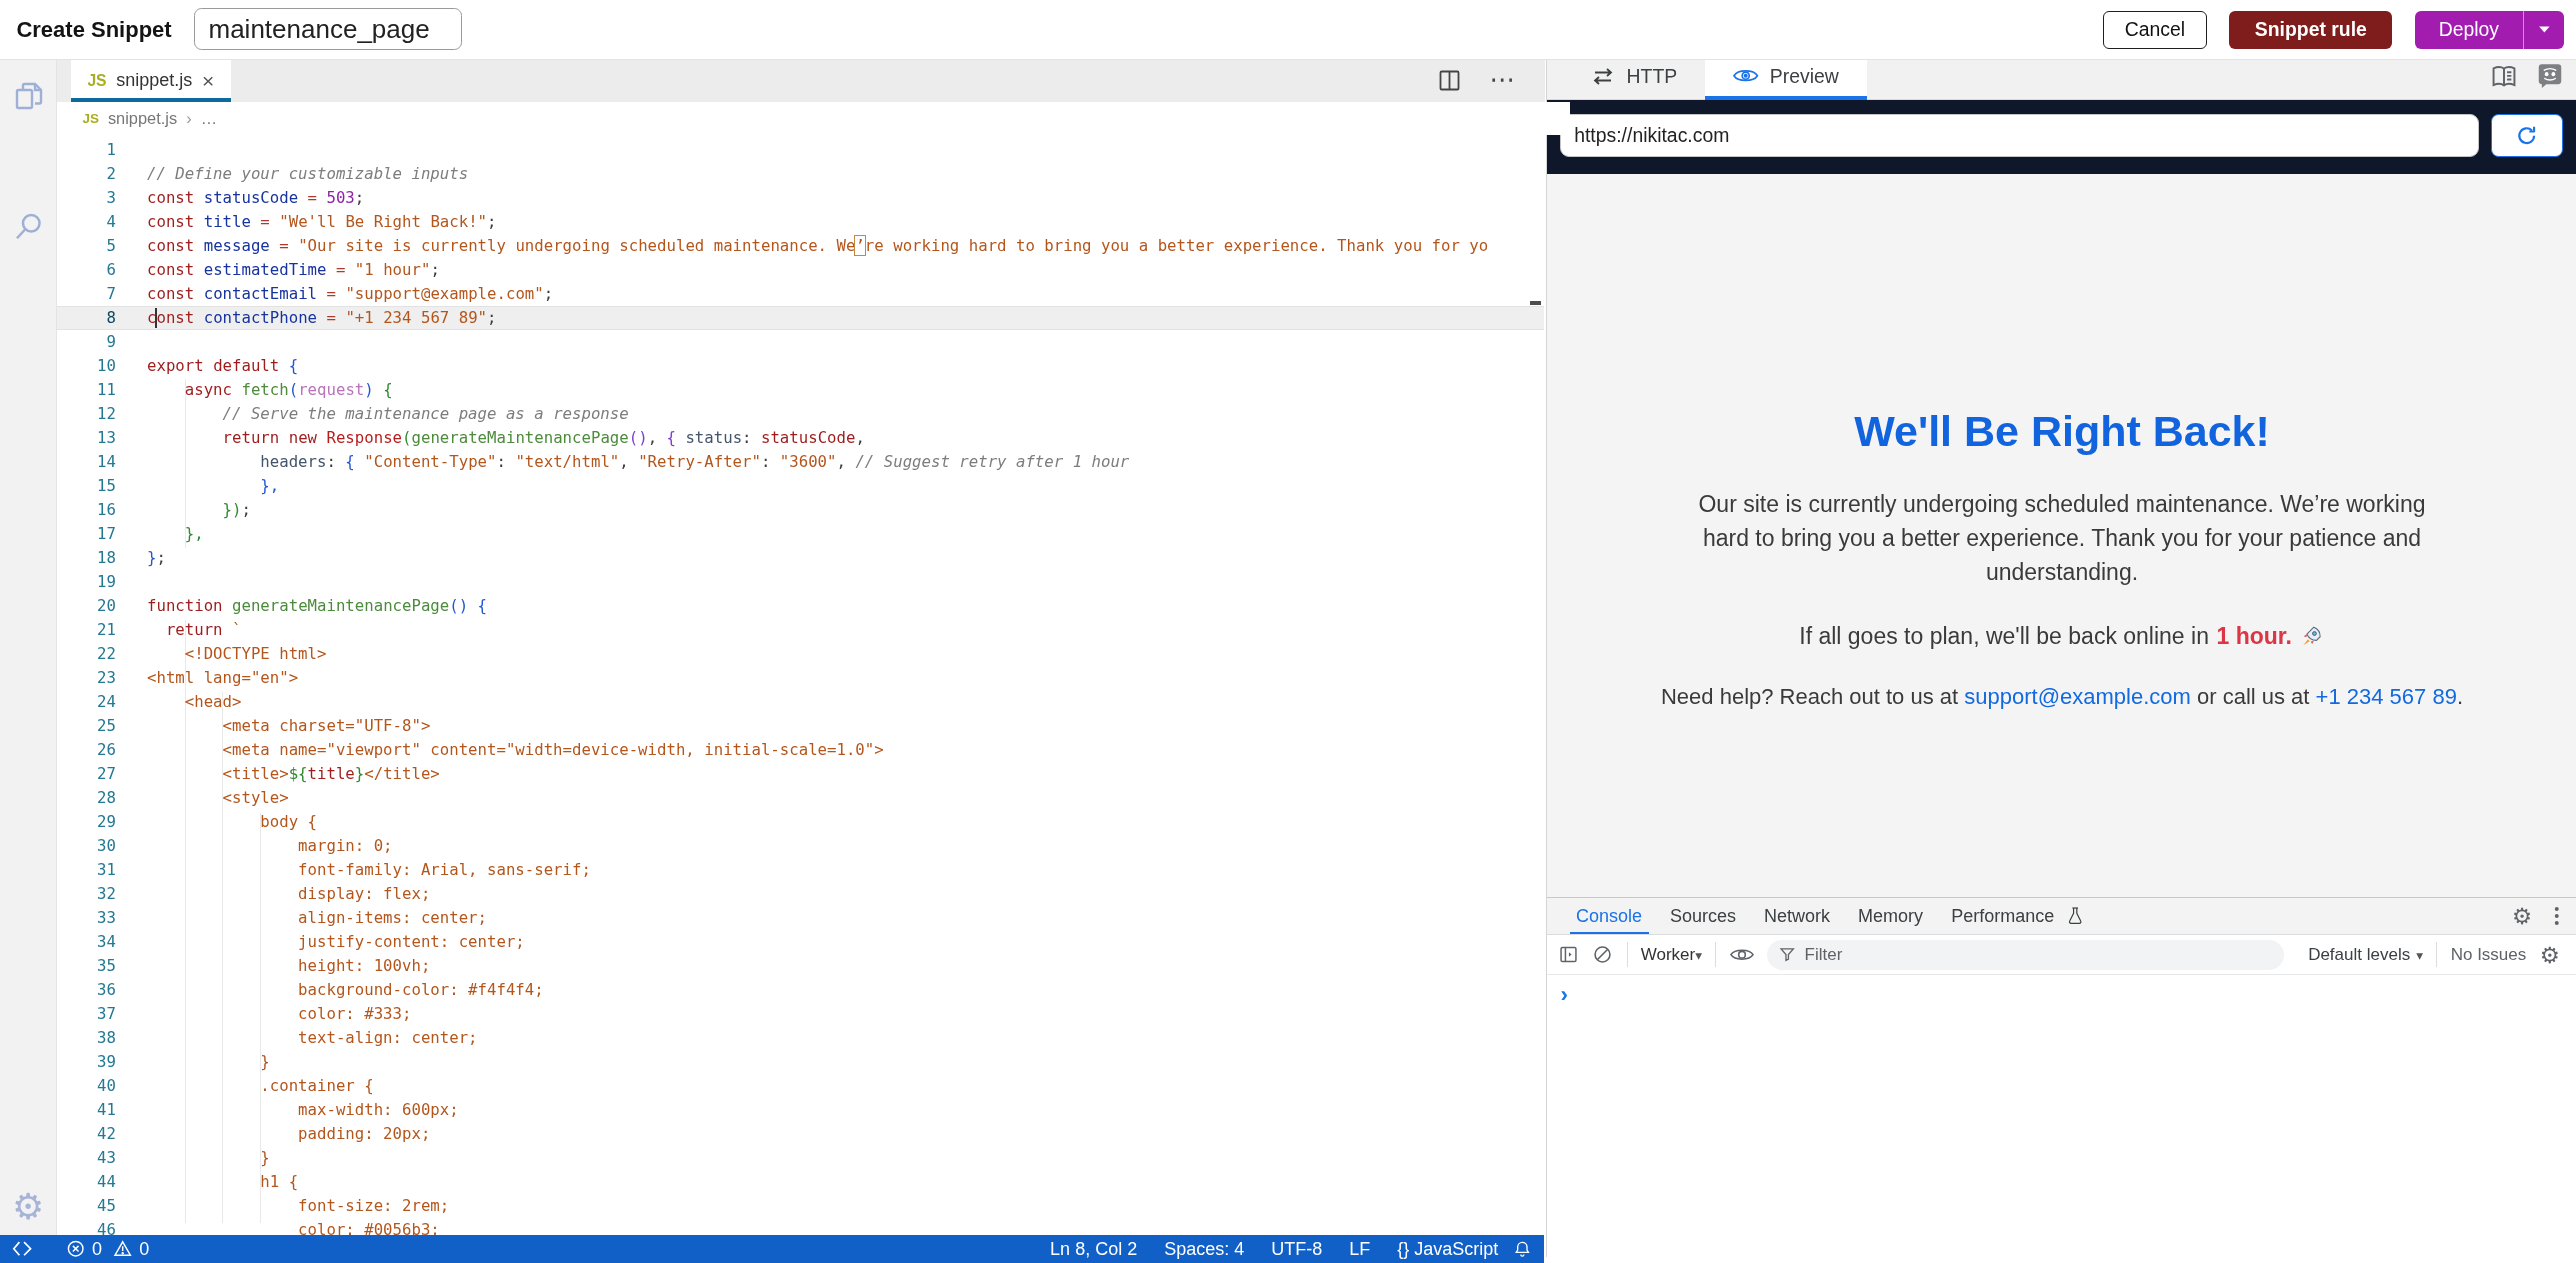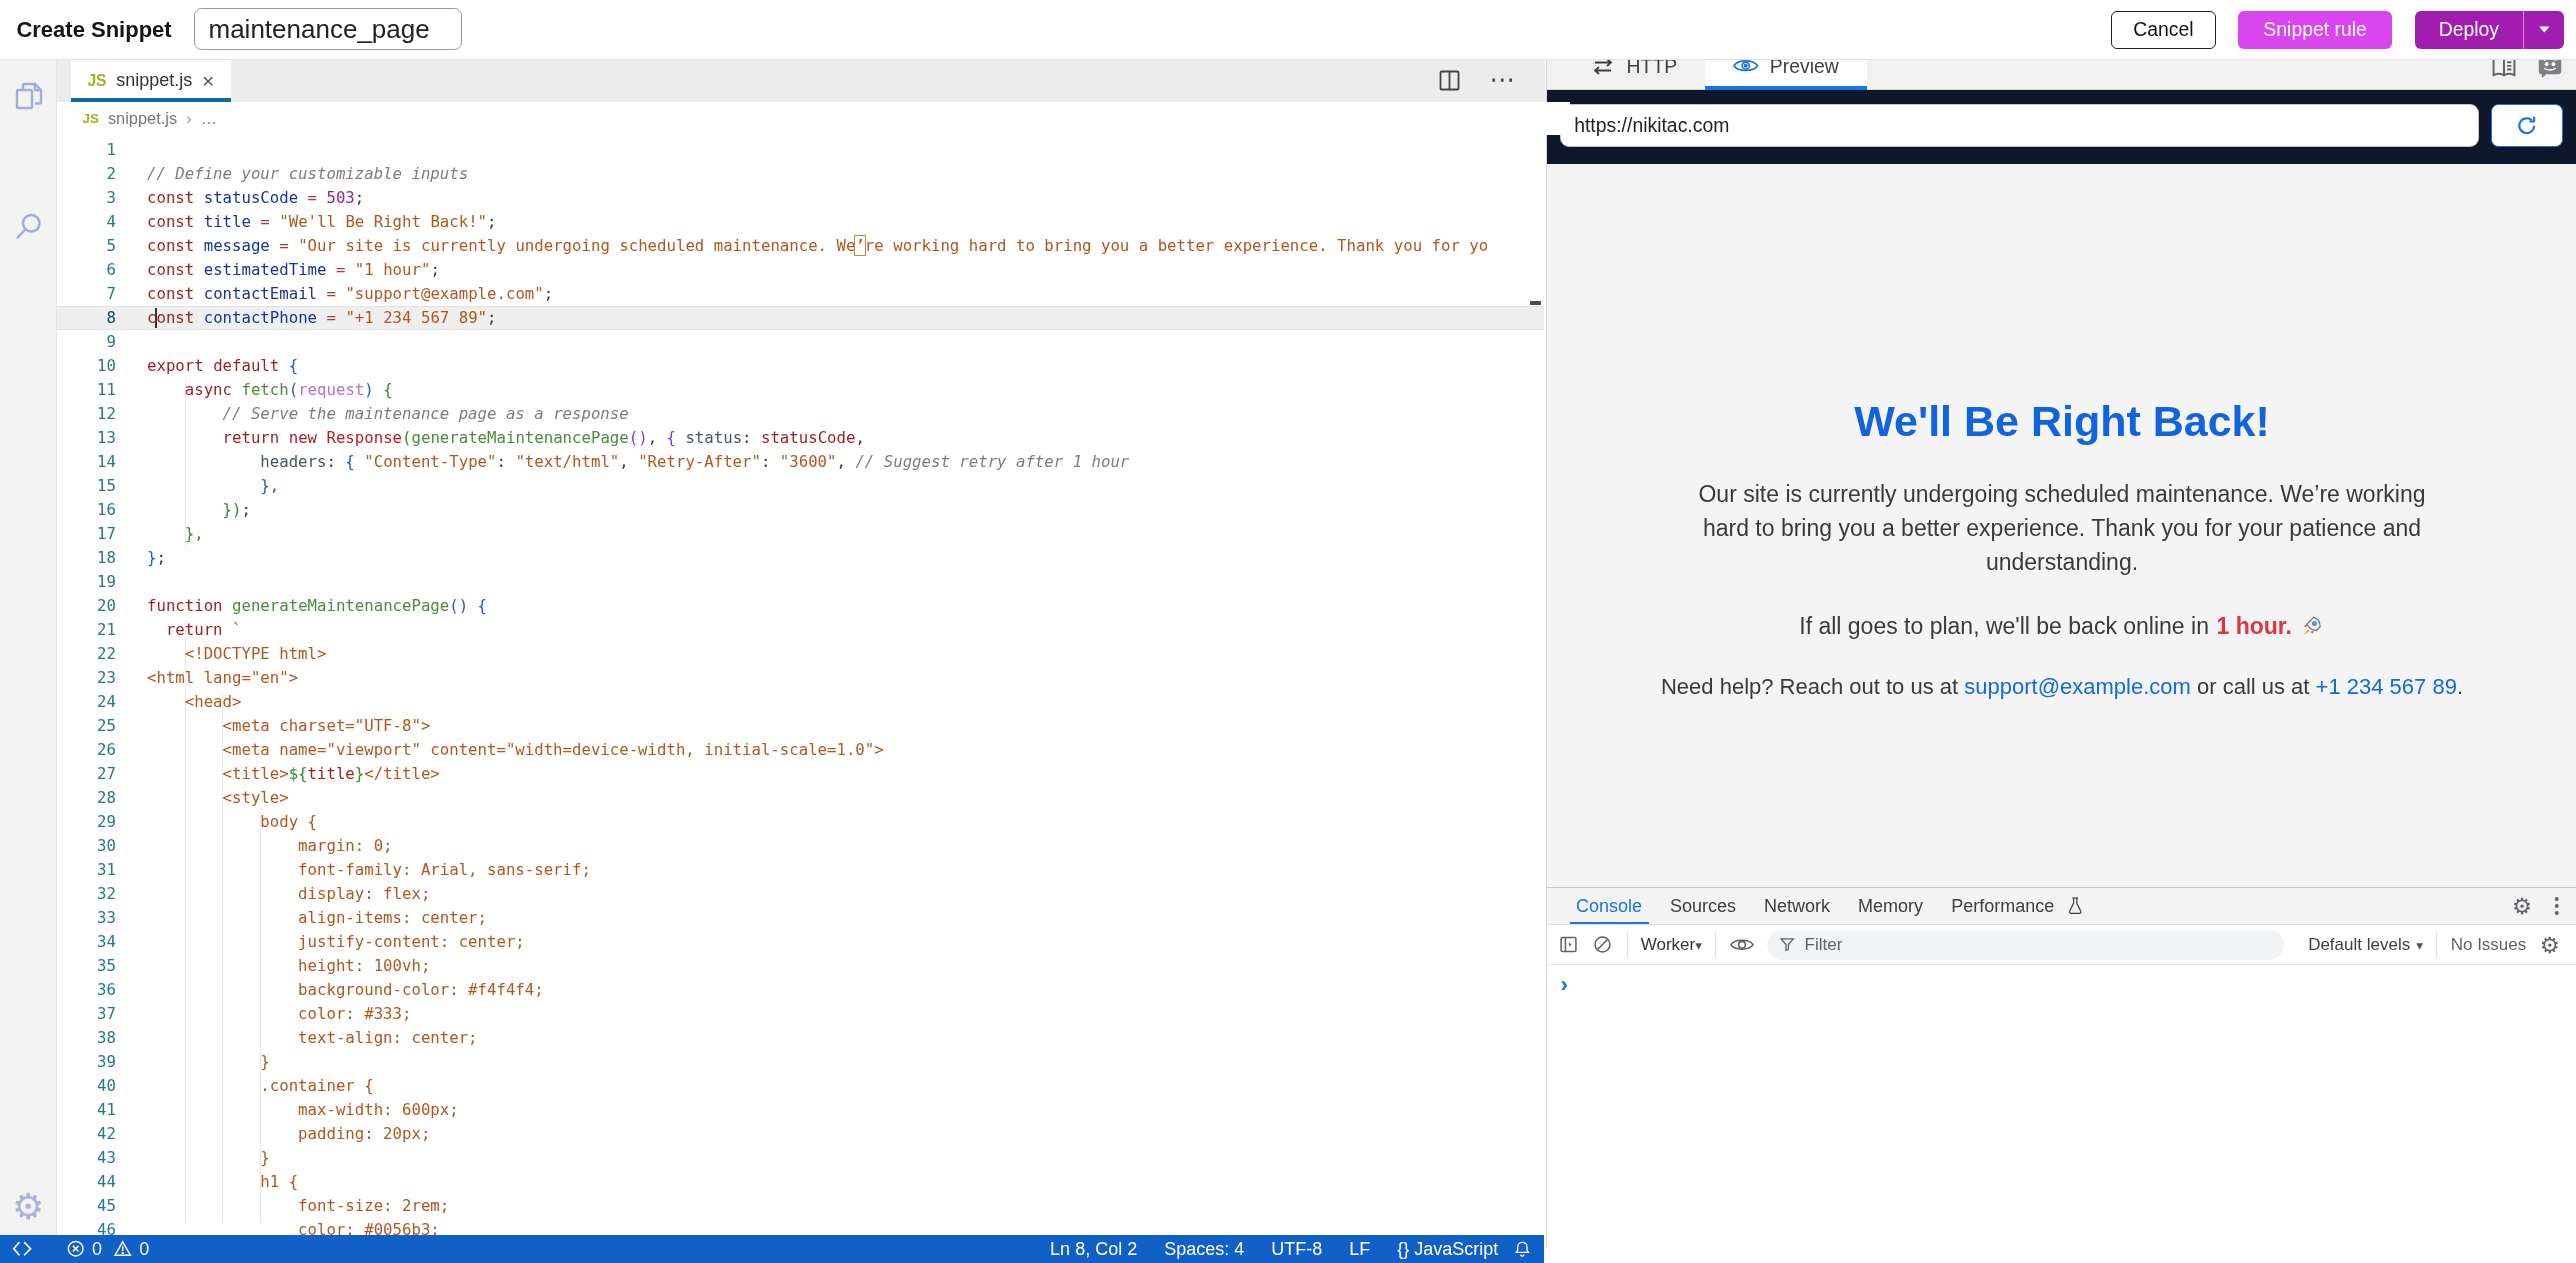--- a/index.html
+++ b/index.html
@@ -7,21 +7,21 @@
   .abs{position:absolute;}
   svg{display:block;}
 
   
   .topbar{position:absolute;left:0;top:0;width:2576px;height:59px;background:#fff;border-bottom:0.7px solid #e3e3e3;z-index:30;}
   .app-title{position:absolute;left:16.4px;top:0;height:59px;line-height:59px;font-size:22px;font-weight:700;color:#141414;}
   .name-input{position:absolute;left:194px;top:8.2px;width:239px;height:40px;border:1.5px solid #9a9a9a;border-radius:7.5px;font-size:26px;color:#222;padding:0 13.5px;font-family:"Liberation Sans",sans-serif;outline:none;background:#fff;}
   .topbar-actions{position:absolute;right:12px;top:0;height:59px;display:flex;align-items:center;gap:22.4px;}
   .btn{height:38px;display:flex;align-items:center;font-size:19.4px;border-radius:6px;cursor:pointer;box-sizing:border-box;}
   .btn-cancel{padding:0 21px;border:1.9px solid #1f1f1f;background:#fff;color:#111;}
-  .btn-primary{padding:0 25.4px;background:#d946ef;color:#fff;border:none;}
+  .btn-primary{padding:0 25.4px;background:#7f1d1d;color:#fff;border:none;font-weight:bold;}
   .deploy-group{display:flex;height:38px;background:#a21caf;border-radius:6px;overflow:hidden;}
   .deploy-main{padding:0 24px;display:flex;align-items:center;font-size:19.4px;color:#fff;cursor:pointer;}
   .deploy-caret{width:40px;display:flex;align-items:center;justify-content:center;border-left:0.7px solid rgba(255,255,255,.5);cursor:pointer;}
 
   
   .activitybar{position:absolute;left:0;top:59px;width:56px;height:1176px;background:#f2f2f3;border-right:0.7px solid #e4e4e4;z-index:5;}
   .act-icon{position:absolute;left:10.5px;width:36px;height:36px;color:#9fb0d6;cursor:pointer;}
 
   
   .tabstrip{position:absolute;left:57px;top:59px;width:1488px;height:43px;background:#ececec;border-bottom:0.7px solid #dedede;z-index:6;}
@@ -61,21 +61,21 @@
   .tk-u{color:#b4561c;outline:1.5px solid #c9863f;outline-offset:-0.7px}
 
   
   .statusbar{position:absolute;left:0;top:1235px;width:1544px;height:28px;background:#1160c7;color:#fff;display:flex;align-items:center;font-size:18px;z-index:20;}
   .sb-left{display:flex;align-items:center;gap:7.5px;margin-left:10.5px;}
   .sb-err{display:flex;align-items:center;gap:6.7px;margin-left:33px;cursor:pointer;}
   .sb-right{margin-left:auto;display:flex;align-items:center;gap:27px;padding-right:15px;}
   .sb-item{cursor:pointer;}
 
   
-  .rightpanel{position:absolute;left:1546px;top:43px;width:1030px;height:1204px;background:#fff;border-left:0.7px solid #d5d5d5;}
+  .rightpanel{position:absolute;left:1546px;top:53px;width:1030px;height:1204px;background:#fff;border-left:0.7px solid #d5d5d5;}
   .ptabs{position:absolute;left:0;top:0;right:0;height:46px;background:#f1f1f1;border-bottom:0.7px solid #d9d9d9;display:flex;align-items:stretch;}
   .ptab{display:flex;align-items:center;gap:11.2px;padding:0 28px;font-size:19.4px;color:#3c4043;cursor:pointer;position:relative;}
   .ptab-http{margin-left:16.4px;}
   .ptab.active{background:#fff;}
   .ptab.active::after{content:"";position:absolute;left:0;right:0;bottom:-0.7px;height:3.7px;background:#1a73e8;}
   .ptabs-icons{margin-left:auto;display:flex;align-items:center;gap:16.4px;padding-right:12px;}
   .pt-icon{cursor:pointer;}
 
   .urlrow{position:absolute;left:0;top:47px;right:0;height:74px;background:#0f172a;}
   .urlinput{position:absolute;left:12.7px;top:14px;width:919px;height:43px;border:1.5px solid #c4c4c4;border-radius:9px;font-size:19.4px;color:#222;padding:0 13.5px;font-family:"Liberation Sans",sans-serif;outline:none;box-sizing:border-box;}

